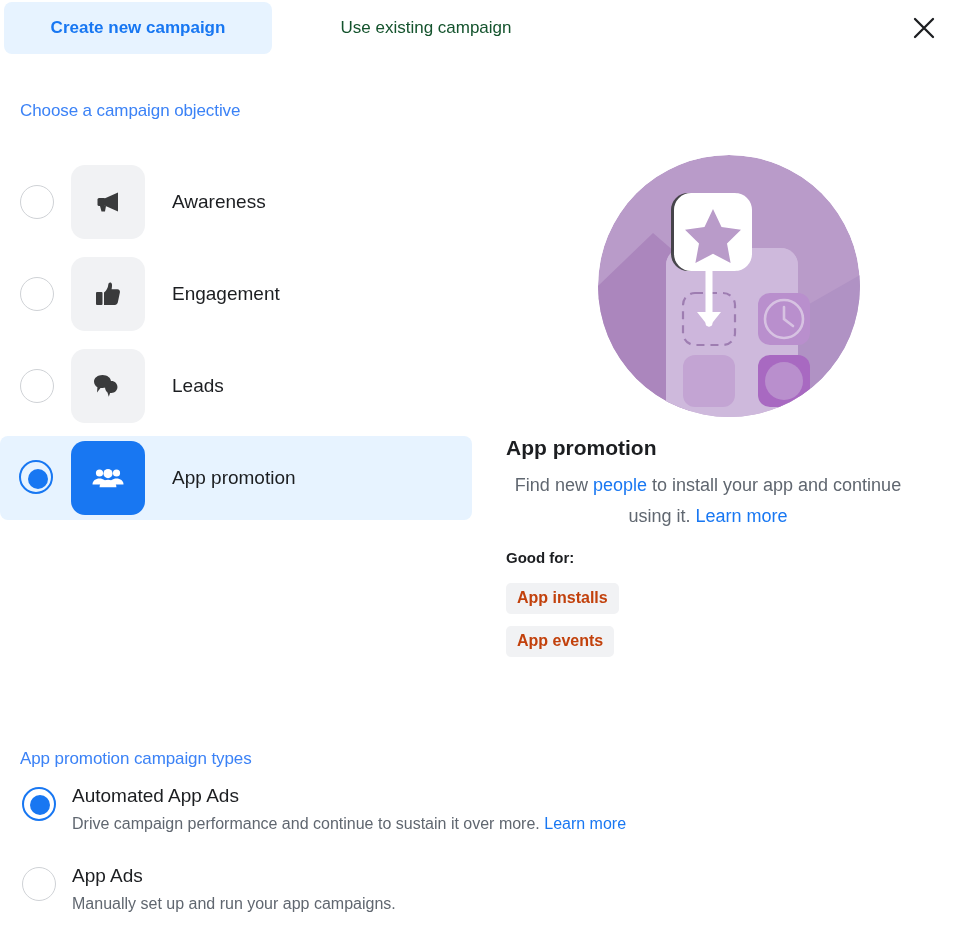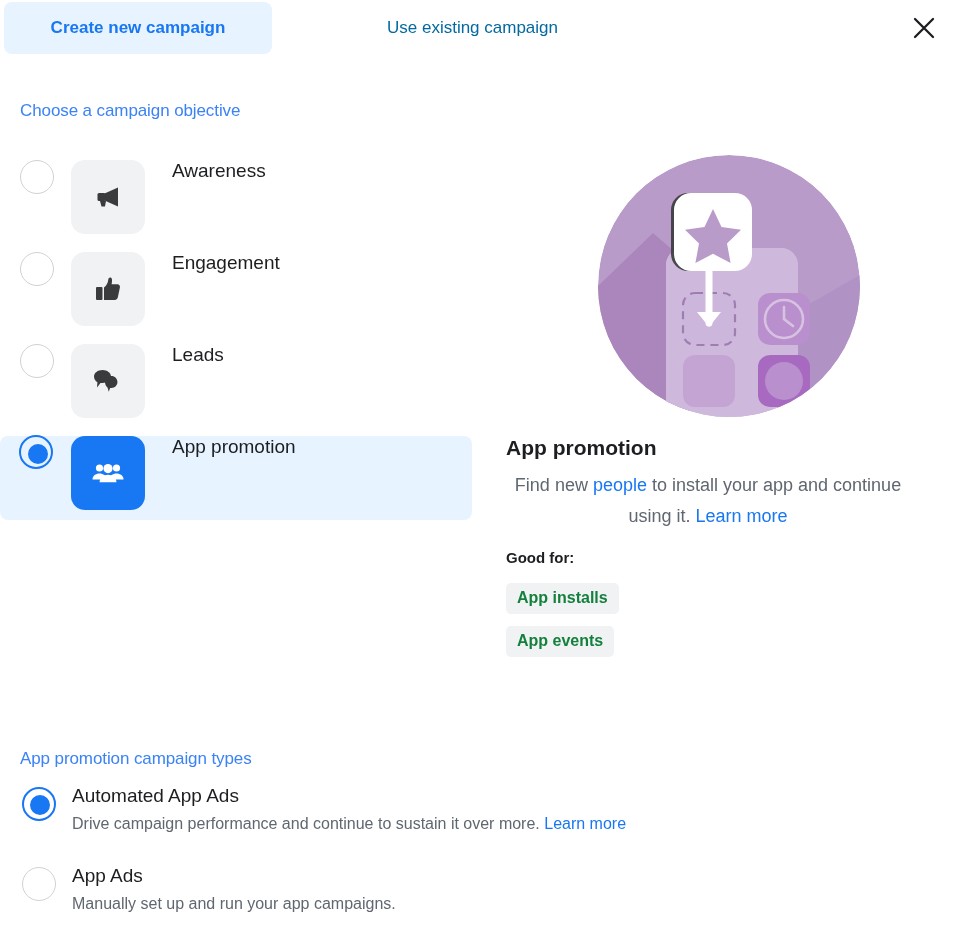--- a/index.html
+++ b/index.html
@@ -16,41 +16,41 @@
   .tabbar { position:absolute; left:0; top:0; width:960px; height:56px; }
   .tab {
     position:absolute; top:2px; height:52px;
     display:flex; align-items:center; justify-content:center;
     font-size:17px; cursor:pointer; white-space:nowrap;
   }
   .tab-create {
     left:4px; width:268px; border-radius:8px;
     background:#e7f3ff; color:#1877f2; font-weight:700;
   }
-  .tab-existing { left:288px; width:270px; color:#0369a1; font-weight:400; justify-content:flex-end; padding-left:22px;}
+  .tab-existing { left:280px; width:270px; color:#14532d; font-weight:400; justify-content:center; padding-left:22px;}
   .close-btn {
     position:absolute; right:18px; top:10px; width:36px; height:36px;
     display:flex; align-items:center; justify-content:center;
     cursor:pointer; border-radius:50%;
   }
   .close-btn svg { display:block; }
 
   
   .section-title {
     position:absolute; left:20px; font-size:17px; font-weight:400; color:#3b82f6;
     letter-spacing:-0.1px;
   }
   #objective-heading { top:101px; }
   #types-heading { top:749px; }
 
   
   .objective-list { position:absolute; left:0; top:160px; width:472px; }
   .obj-row {
     position:relative; height:84px; width:472px;
-    display:flex; align-items:flex-start; border-radius:8px; cursor:pointer;
+    display:flex; align-items:center; border-radius:8px; cursor:pointer;
     margin-bottom:8px;
   }
   .obj-row.selected { background:#e7f3ff; }
   .radio {
     position:relative; margin-left:20px; flex:0 0 auto;
     width:34px; height:34px; border-radius:50%;
     border:1.6px solid #cfd2d6; background:#fff;
   }
   .obj-row.selected .radio { border:1.6px solid transparent; background:transparent; }
   .obj-row.selected .radio::before {
@@ -81,21 +81,21 @@
   .detail-desc {
     position:absolute; left:0; top:315px; width:404px;
     font-size:18px; line-height:31px; color:#606770;text-align:center;
   }
   .detail-desc .lnk { color:#1877f2; cursor:pointer; }
   .good-for {
     position:absolute; left:0; top:394px; font-size:15px; font-weight:700; color:#1c1e21;
   }
   .chips { position:absolute; left:0; top:428px; }
   .chip {
-    display:inline-block; background:#f1f2f4; color:#15803d;
+    display:inline-block; background:#f1f2f4; color:#c2410c;
     font-size:16px; font-weight:700; padding:6px 11px 7px 11px;
     border-radius:5px; margin-bottom:12px;
   }
   .chip-row { display:block; }
 
   
   .types { position:absolute; left:0; top:785px; width:800px; }
   .type-row { position:relative; min-height:80px; cursor:pointer;padding-left:28px; }
   .type-radio {
     position:absolute; left:22px; top:2px; width:34px; height:34px;

